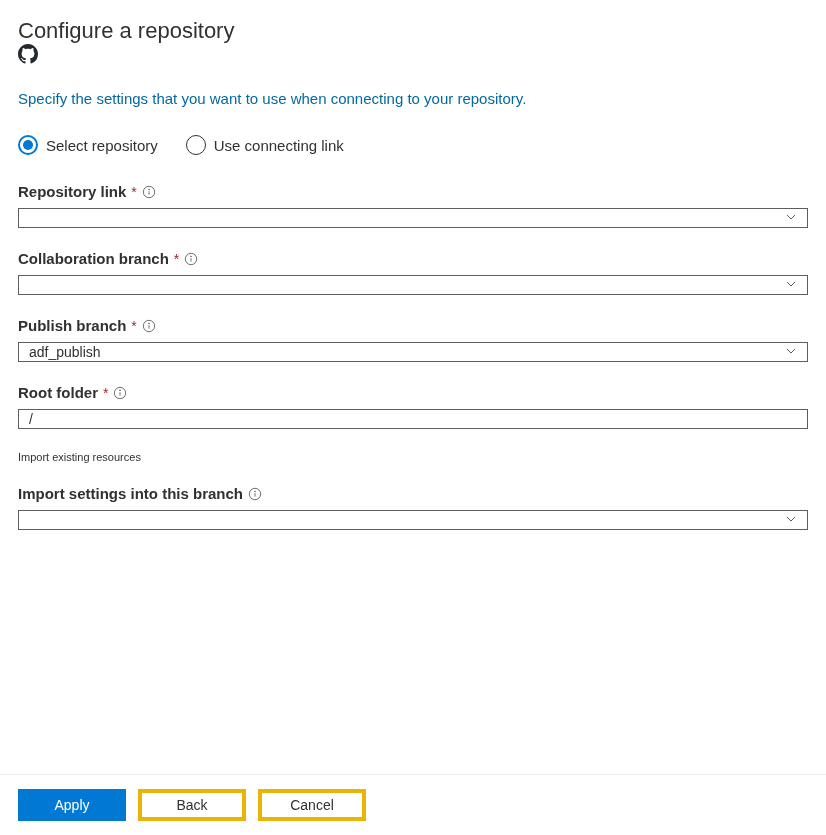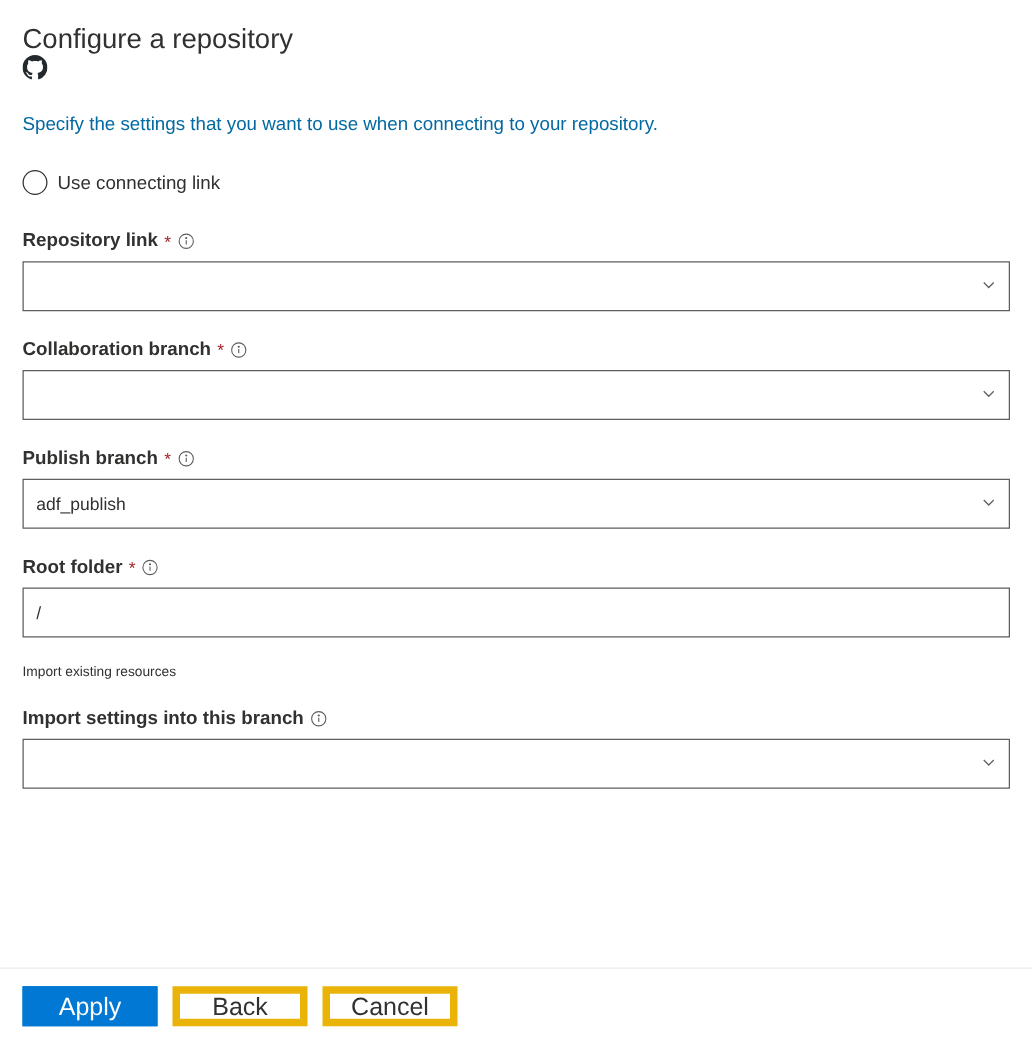--- a/index.html
+++ b/index.html
@@ -72,21 +72,21 @@
     }
     .info-icon {
       width: 14px; height: 14px;
       display: inline-flex;
       align-items: center;
       justify-content: center;
     }
     .info-icon svg { width: 14px; height: 14px; }
     .dropdown, .text-input {
       width: 100%;
-      height: 40px;
+      height: 20px;
       border: 1px solid #605e5c;
       background: #fff;
       padding: 0 10px;
       font-size: 14px;
       color: #323130;
       display: flex;
       align-items: center;
       justify-content: space-between;
       cursor: pointer;
     }
@@ -124,22 +124,22 @@
       left: 0; right: 0;
       bottom: 0;
       border-top: 1px solid #edebe9;
       padding: 14px 18px;
       display: flex;
       gap: 12px;
     }
     .btn {
       min-width: 108px;
       height: 32px;
-      font-size: 20px;
-      border: 6px solid #eab308;
+      font-size: 14px;
+      border: 4px solid #eab308;
       background: #fff;
       color: #323130;
       cursor: pointer;
       font-family: inherit;
       padding: 0 16px;
     }
     .btn-primary {
       background: #0078d4;
       border-color: #0078d4;
       color: #fff;
@@ -155,20 +155,26 @@
     <svg viewBox="0 0 16 16" fill="#24292e">
         <path d="M8 0C3.58 0 0 3.58 0 8c0 3.54 2.29 6.53 5.47 7.59.4.07.55-.17.55-.38 0-.19-.01-.82-.01-1.49-2.01.37-2.53-.49-2.69-.94-.09-.23-.48-.94-.82-1.13-.28-.15-.68-.52-.01-.53.63-.01 1.08.58 1.23.82.72 1.21 1.87.87 2.33.66.07-.52.28-.87.51-1.07-1.78-.2-3.64-.89-3.64-3.95 0-.87.31-1.59.82-2.15-.08-.2-.36-1.02.08-2.12 0 0 .67-.21 2.2.82.64-.18 1.32-.27 2-.27.68 0 1.36.09 2 .27 1.53-1.04 2.2-.82 2.2-.82.44 1.1.16 1.92.08 2.12.51.56.82 1.27.82 2.15 0 3.07-1.87 3.75-3.65 3.95.29.25.54.73.54 1.48 0 1.07-.01 1.93-.01 2.2 0 .21.15.46.55.38A8.013 8.013 0 0016 8c0-4.42-3.58-8-8-8z"></path>
       </svg>
   </span>
 </div>
 
 <p class="description">Specify the settings that you want to use when connecting to your repository.</p>
 
 <div class="radio-row">
   <label class="radio-option">
+    <span class="radio-circle selected">
+      <span class="radio-dot"></span>
+    </span>
+    <span>Select repository</span>
+  </label>
+  <label class="radio-option">
     <span class="radio-circle"></span>
     <span>Use connecting link</span>
   </label>
 </div>
 
 <div class="field-group">
   <div class="field-label-row">
     <span class="field-label">Repository link</span>
     <span class="required-star">*</span>
     <span class="info-icon">

